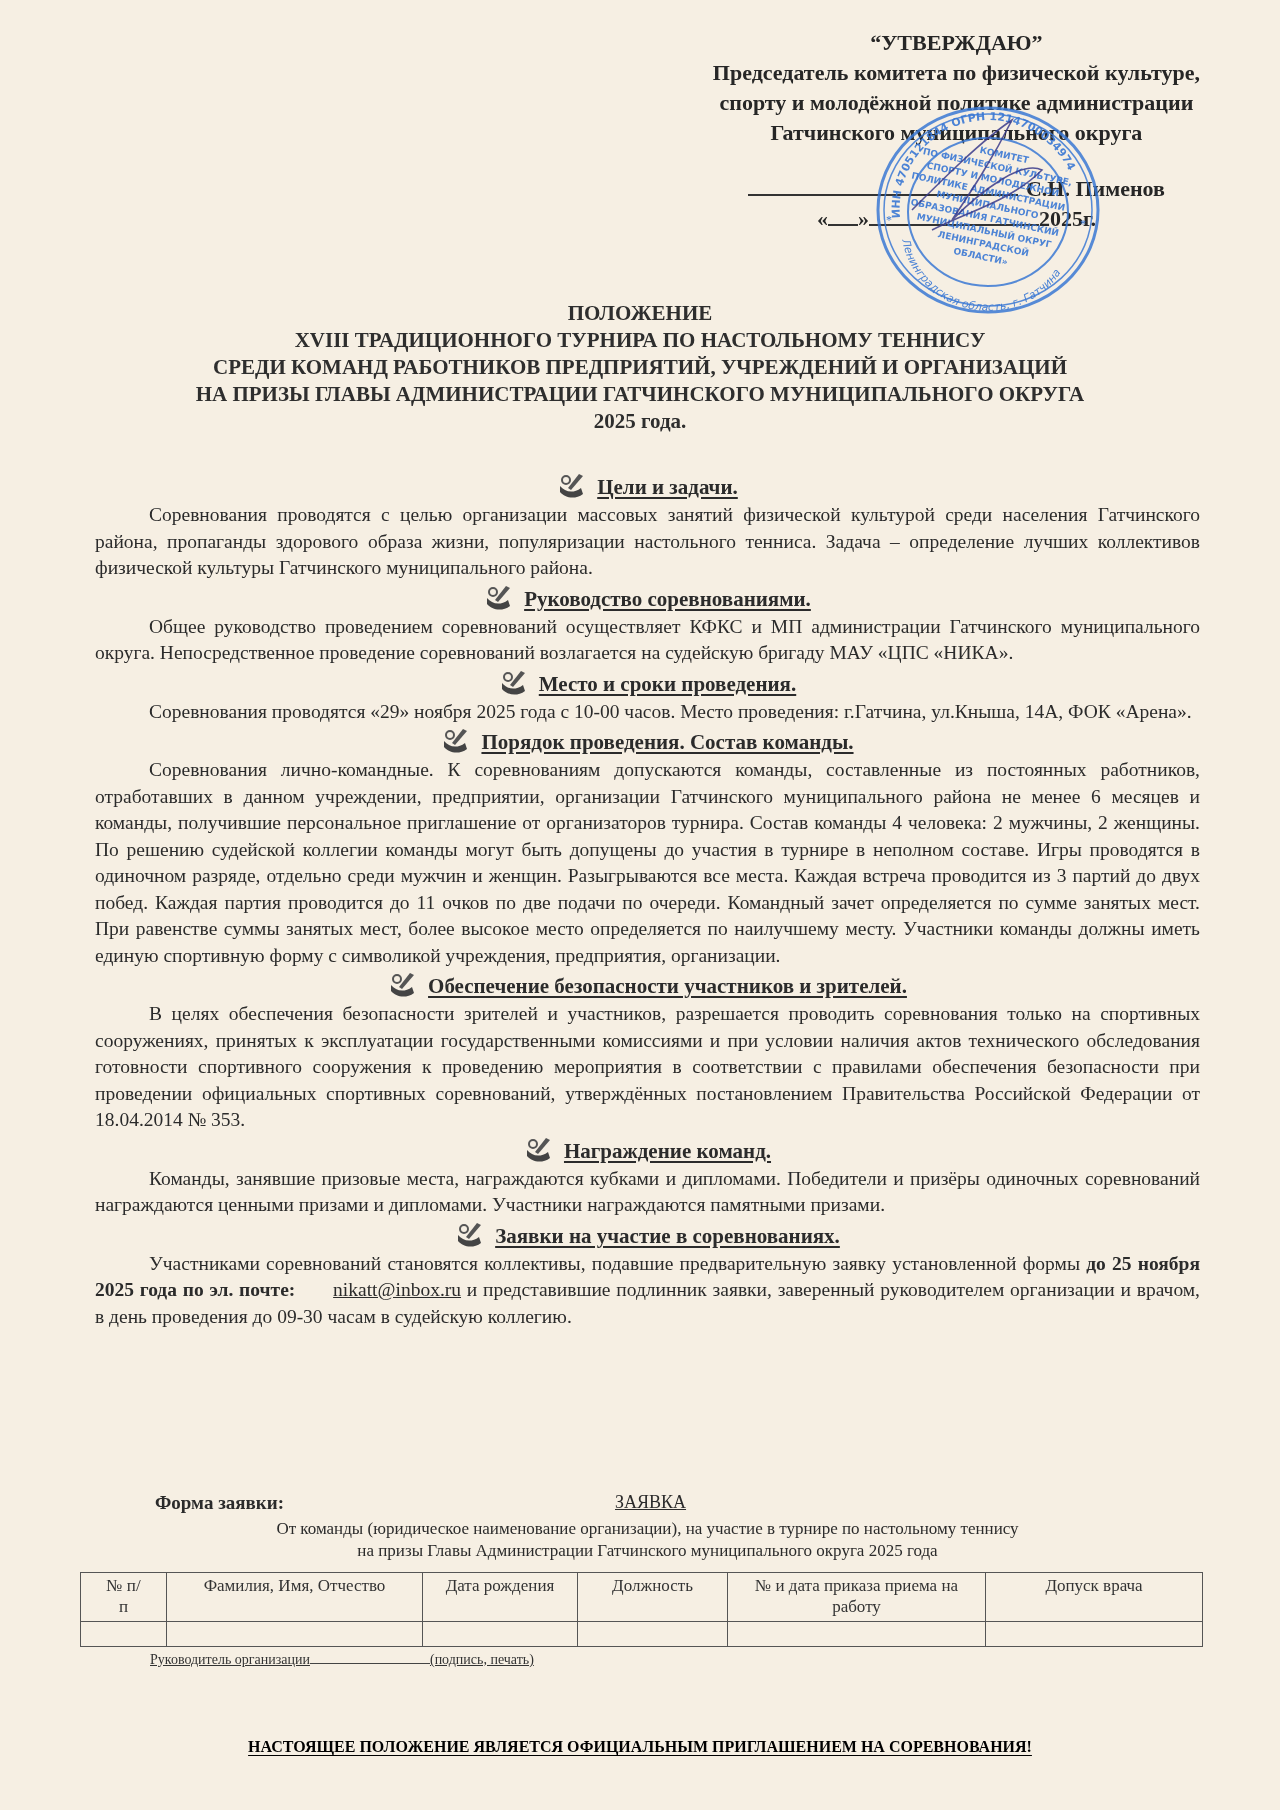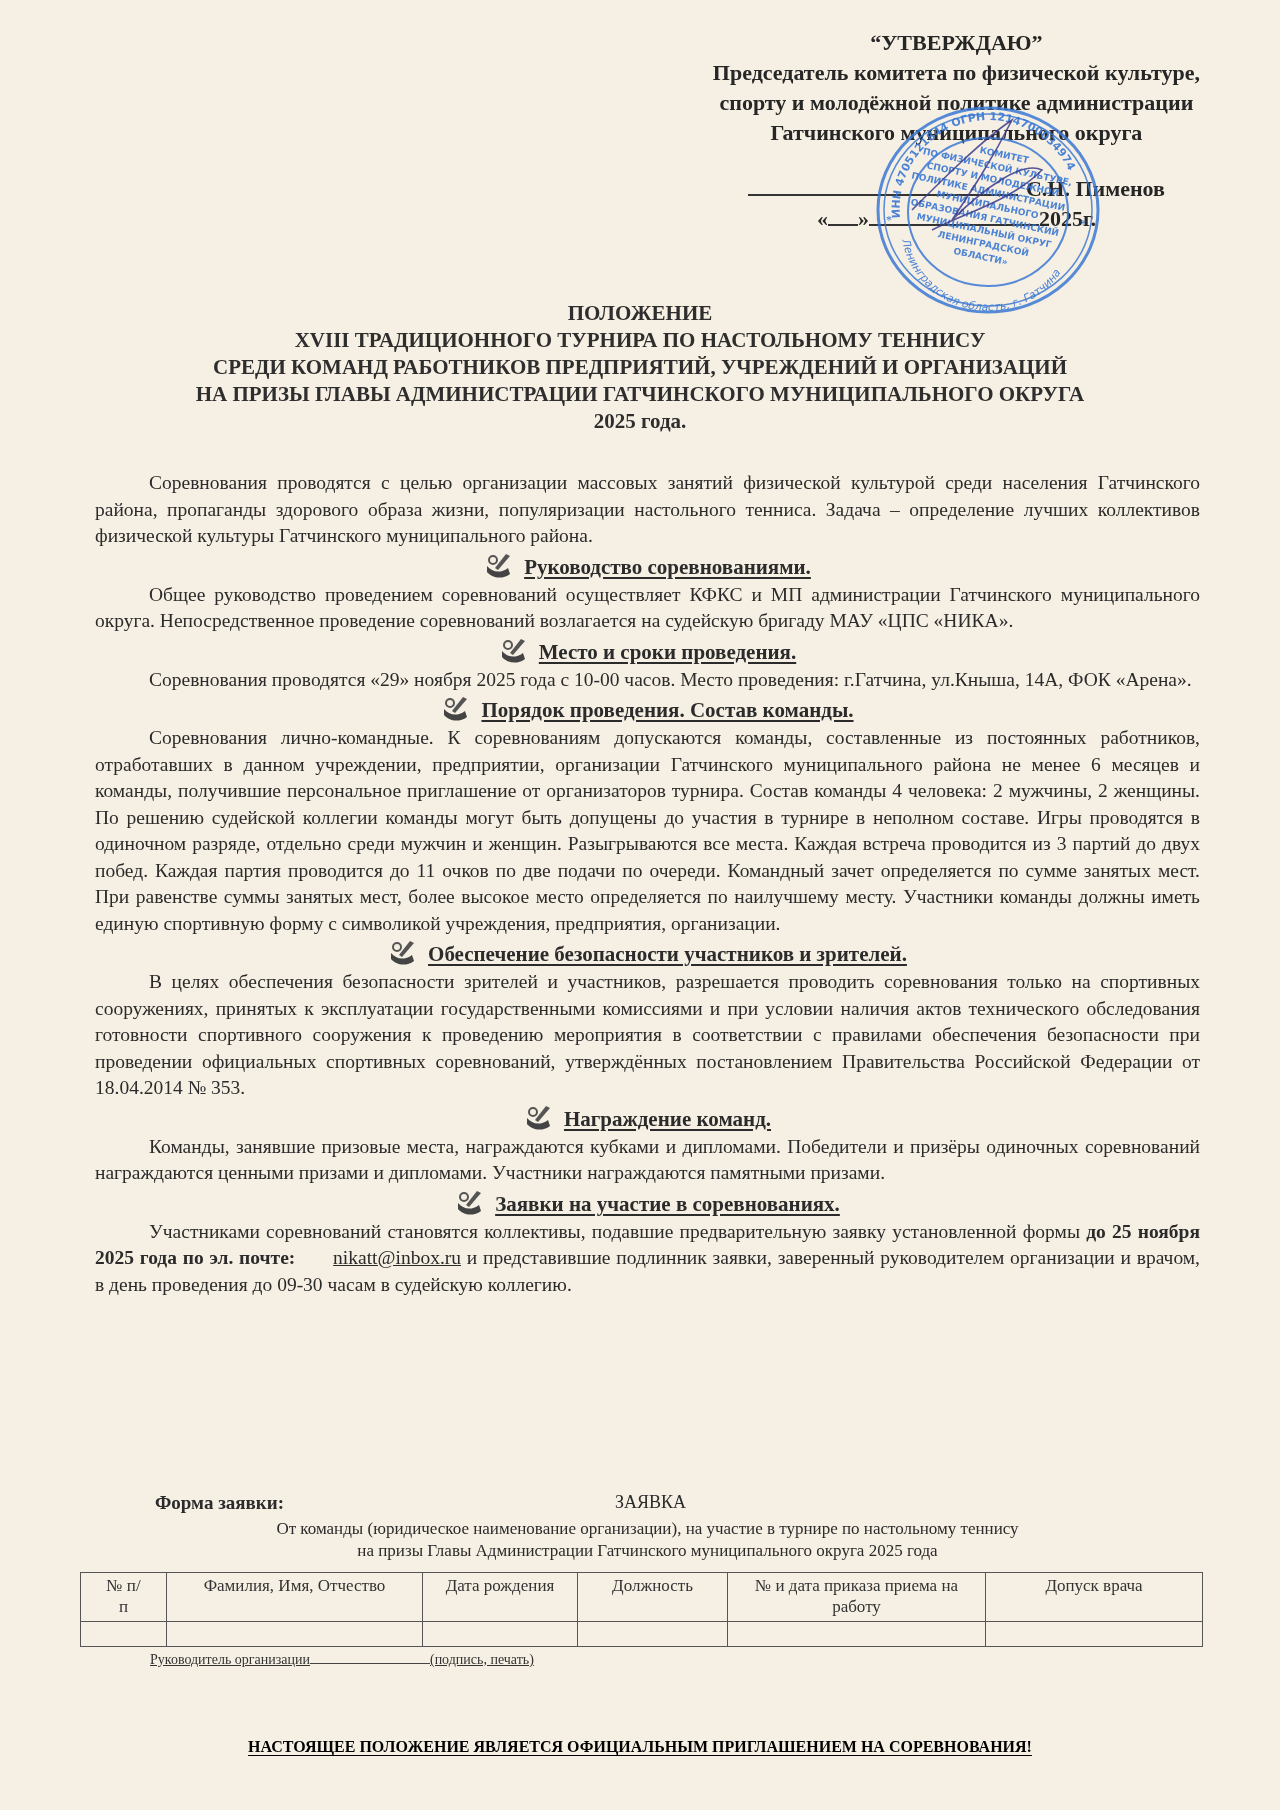--- a/index.html
+++ b/index.html
@@ -34,21 +34,21 @@
   .section-head .txt { text-decoration: underline; text-underline-offset: 3px; }
   .section-head .icon { display: inline-block; width: 32px; height: 28px; vertical-align: -6px; margin-right: 8px; }
   .para {
     font-size: 19.5px; line-height: 26.5px; text-align: justify; text-indent: 54px; margin: 0;
   }
   .para b { font-weight: bold; }
   .para .email { text-decoration: underline; margin-left: 32px; }
   .form-area { position: absolute; left: 95px; top: 1492px; width: 1105px; }
   .form-label-row { position: relative; height: 26px; font-size: 18px; }
   .form-label { position: absolute; left: 60px; top: 0; font-weight: bold; font-size: 19px; }
-  .form-title { position: absolute; left: 520px; top: 0; font-size: 18px; }
+  .form-title { position: absolute; left: 520px; top: 0; font-size: 18px; text-decoration: underline; }
   .form-sub { text-align: center; font-size: 17px; line-height: 22px; }
   .form-sub .u { }
   table.app {
     position: absolute; left: 80px; top: 1572px; width: 1123px;
     border-collapse: collapse; font-size: 17px; color: #333;
   }
   table.app th { font-weight: normal; border: 1px solid #555; vertical-align: top; padding: 2px 22px; height: 44px; line-height: 21px; }
   table.app td { border: 1px solid #555; height: 22px; }
   .sign-row { position: absolute; left: 150px; top: 1652px; font-size: 14px; color: #333; text-decoration: underline; }
   .sign-row .blank { display: inline-block; width: 120px; border-bottom: 1px solid #444; }
@@ -109,20 +109,27 @@
   <div class="title-block">
     <div>ПОЛОЖЕНИЕ</div>
     <div>XVIII ТРАДИЦИОННОГО ТУРНИРА ПО НАСТОЛЬНОМУ ТЕННИСУ</div>
     <div>СРЕДИ КОМАНД РАБОТНИКОВ ПРЕДПРИЯТИЙ, УЧРЕЖДЕНИЙ И ОРГАНИЗАЦИЙ</div>
     <div>НА ПРИЗЫ ГЛАВЫ АДМИНИСТРАЦИИ ГАТЧИНСКОГО МУНИЦИПАЛЬНОГО ОКРУГА</div>
     <div>2025 года.</div>
   </div>
 
   <div class="content">
     <div>
+      <div class="section-head">
+        <svg class="icon" viewBox="0 0 32 28">
+            <path d="M22 2 L26 4 L14 18 L11 16 Z" fill="#555"></path>
+            <circle cx="9" cy="8" r="4" fill="none" stroke="#555" stroke-width="2"></circle>
+            <path d="M3 14 C8 20, 16 22, 24 16 L26 22 C18 28, 8 26, 3 20 Z" fill="#444"></path>
+          </svg><span class="txt">Цели и задачи.</span>
+      </div>
       <p class="para">Соревнования проводятся с целью организации массовых занятий физической культурой среди населения Гатчинского района, пропаганды здорового образа жизни, популяризации настольного тенниса. Задача – определение лучших коллективов физической культуры Гатчинского муниципального района.</p>
     </div>
 
     <div>
       <div class="section-head">
         <svg class="icon" viewBox="0 0 32 28">
             <path d="M22 2 L26 4 L14 18 L11 16 Z" fill="#555"></path>
             <circle cx="9" cy="8" r="4" fill="none" stroke="#555" stroke-width="2"></circle>
             <path d="M3 14 C8 20, 16 22, 24 16 L26 22 C18 28, 8 26, 3 20 Z" fill="#444"></path>
           </svg><span class="txt">Руководство соревнованиями.</span>

